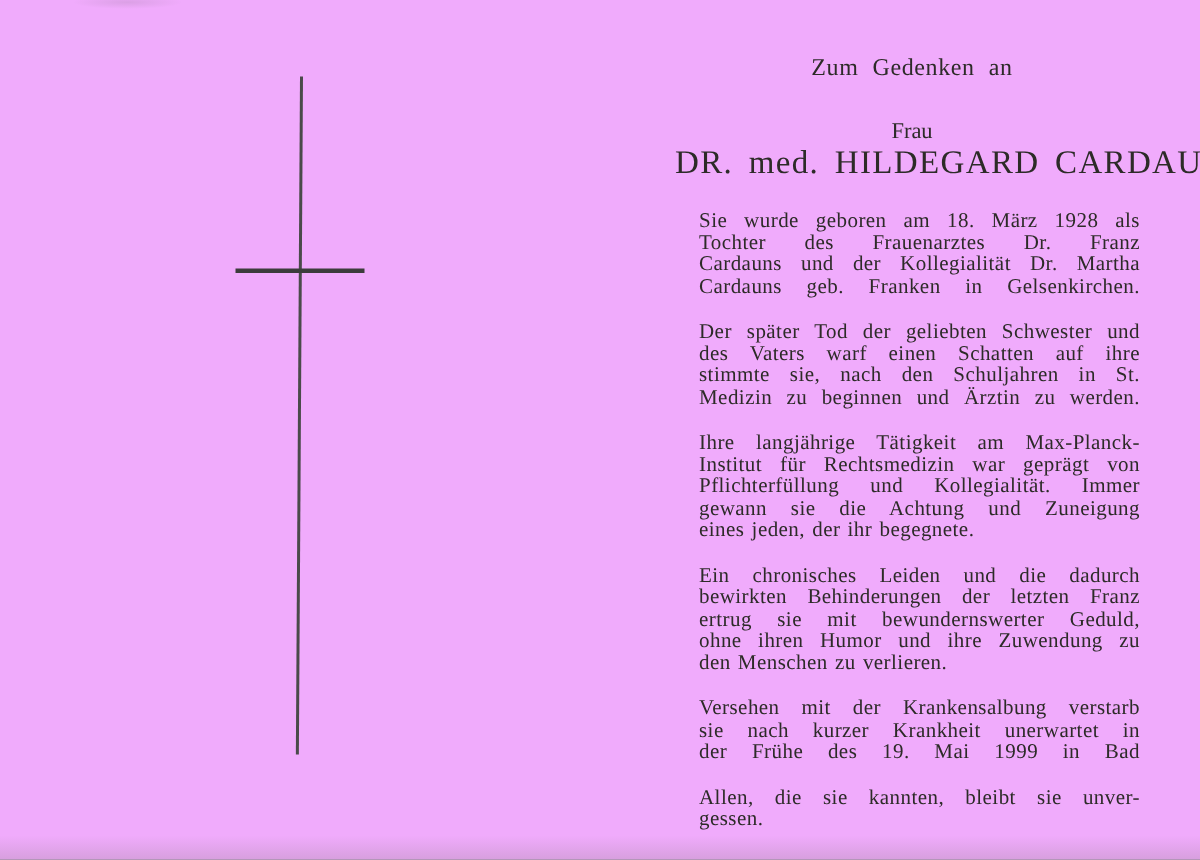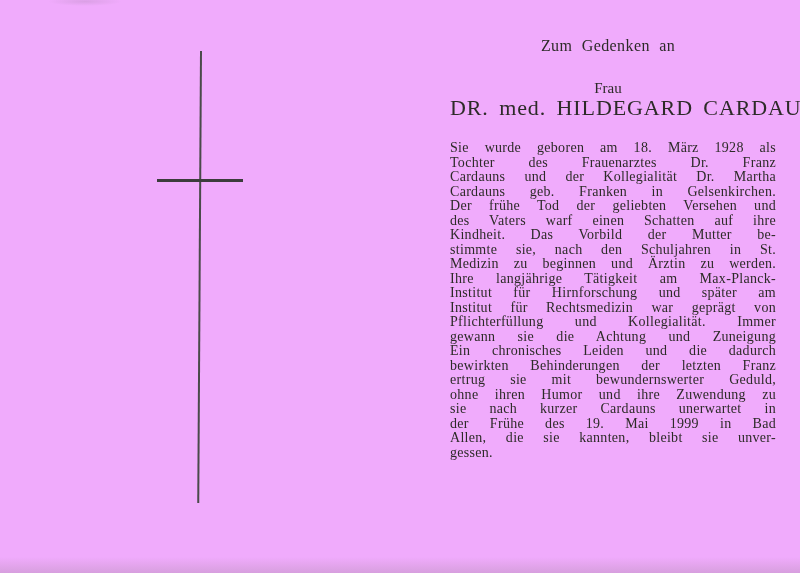--- a/index.html
+++ b/index.html
@@ -57,21 +57,21 @@
     white-space: nowrap;
   }
 
   .body-text {
     margin-top: 23px;
     font-size: 14px;
     line-height: 14.5px;
     letter-spacing: 0.3px;
     word-spacing: 1px;
   }
-  .paragraph { margin: 0; }
+  .paragraph { margin: 16px; }
   .line {
     text-align: justify;
     text-align-last: justify;
   }
   .line.natural { text-align-last: left; }
 
   
   .bottom-shade {
     position: absolute;
     left: 0; right: 0; bottom: 0;
@@ -104,41 +104,42 @@
       <div class="name">DR. med. HILDEGARD CARDAUNS</div>
     </div>
     <div class="body-text">
         <div class="paragraph">
           <div class="line">Sie wurde geboren am 18. März 1928 als</div>
           <div class="line">Tochter des Frauenarztes Dr. Franz</div>
           <div class="line">Cardauns und der Kollegialität Dr. Martha</div>
           <div class="line">Cardauns geb. Franken in Gelsenkirchen.</div>
         </div>
         <div class="paragraph">
-          <div class="line">Der frühe Tod der geliebten Versehen und</div>
+          <div class="line">Der später Tod der geliebten Schwester und</div>
           <div class="line">des Vaters warf einen Schatten auf ihre</div>
-          <div class="line">Kindheit. Das Vorbild der Mutter be-</div>
           <div class="line">stimmte sie, nach den Schuljahren in St.</div>
           <div class="line">Medizin zu beginnen und Ärztin zu werden.</div>
         </div>
         <div class="paragraph">
           <div class="line">Ihre langjährige Tätigkeit am Max-Planck-</div>
-          <div class="line">Institut für Hirnforschung und später am</div>
           <div class="line">Institut für Rechtsmedizin war geprägt von</div>
           <div class="line">Pflichterfüllung und Kollegialität. Immer</div>
           <div class="line">gewann sie die Achtung und Zuneigung</div>
+          <div class="line natural">eines jeden, der ihr begegnete.</div>
         </div>
         <div class="paragraph">
           <div class="line">Ein chronisches Leiden und die dadurch</div>
           <div class="line">bewirkten Behinderungen der letzten Franz</div>
           <div class="line">ertrug sie mit bewundernswerter Geduld,</div>
           <div class="line">ohne ihren Humor und ihre Zuwendung zu</div>
+          <div class="line natural">den Menschen zu verlieren.</div>
         </div>
         <div class="paragraph">
-          <div class="line">sie nach kurzer Cardauns unerwartet in</div>
+          <div class="line">Versehen mit der Krankensalbung verstarb</div>
+          <div class="line">sie nach kurzer Krankheit unerwartet in</div>
           <div class="line">der Frühe des 19. Mai 1999 in Bad</div>
         </div>
         <div class="paragraph">
           <div class="line">Allen, die sie kannten, bleibt sie unver-</div>
           <div class="line natural">gessen.</div>
         </div>
       </div>
   </div>
 
   <div class="top-smudge"></div>

